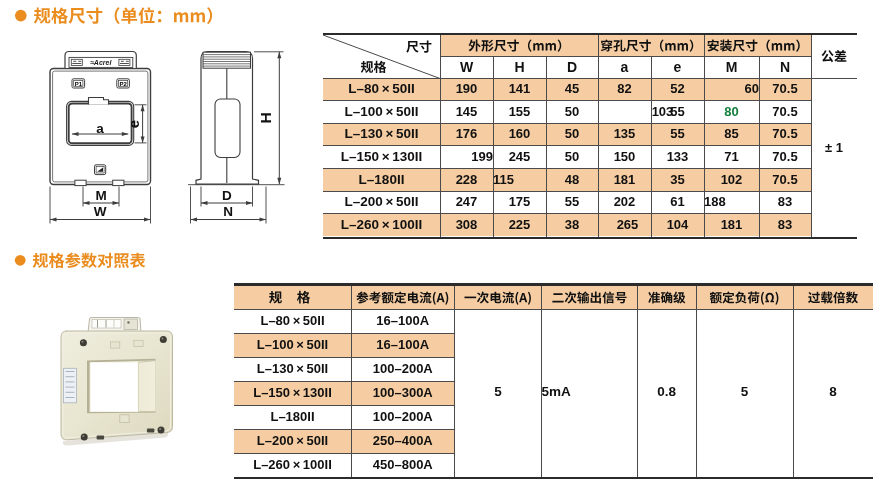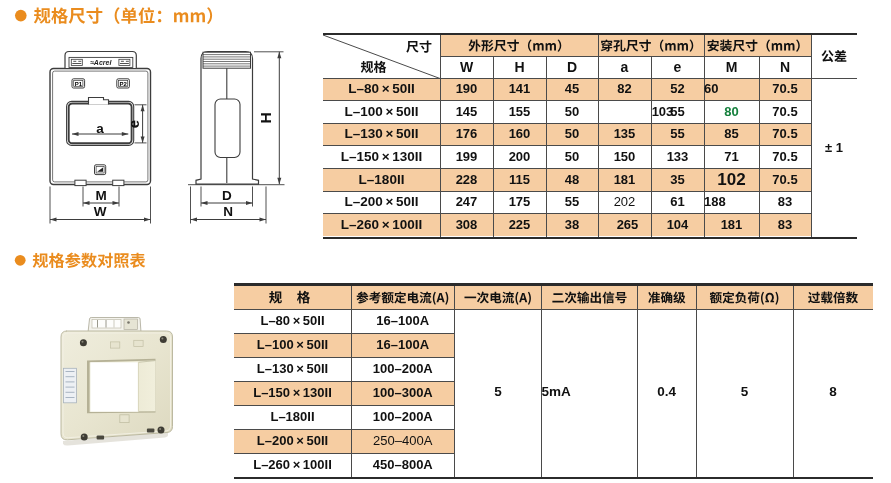--- a/index.html
+++ b/index.html
@@ -236,21 +236,21 @@
 <div style="position:absolute;text-align:center;font-weight:bold;color:#111;left:759px;top:56.5px;width:52px;height:21.5px;line-height:21.5px;font-size:14px;">N</div>
 </div>
 
 <div>
 <div style="position:absolute;text-align:center;font-weight:bold;color:#111;left:323px;top:78px;width:117px;height:22.599999999999994px;line-height:22.599999999999994px;font-size:13.5px;">L–80 × 50II</div>
 <div style="position:absolute;text-align:center;font-weight:bold;color:#111;left:440px;top:78px;width:53px;height:22.599999999999994px;line-height:22.599999999999994px;font-size:13px;">190</div>
 <div style="position:absolute;text-align:center;font-weight:bold;color:#111;left:493px;top:78px;width:53px;height:22.599999999999994px;line-height:22.599999999999994px;font-size:13px;">141</div>
 <div style="position:absolute;text-align:center;font-weight:bold;color:#111;left:546px;top:78px;width:52px;height:22.599999999999994px;line-height:22.599999999999994px;font-size:13px;">45</div>
 <div style="position:absolute;text-align:center;font-weight:bold;color:#111;left:598px;top:78px;width:53px;height:22.599999999999994px;line-height:22.599999999999994px;font-size:13px;">82</div>
 <div style="position:absolute;text-align:center;font-weight:bold;color:#111;left:651px;top:78px;width:53px;height:22.599999999999994px;line-height:22.599999999999994px;font-size:13px;">52</div>
-<div style="position:absolute;text-align:left;font-weight:bold;color:#111;left:704px;top:78px;width:55px;height:22.599999999999994px;line-height:22.599999999999994px;font-size:13px;">60</div>
+<div style="position:absolute;text-align:right;font-weight:bold;color:#111;left:704px;top:78px;width:55px;height:22.599999999999994px;line-height:22.599999999999994px;font-size:13px;">60</div>
 <div style="position:absolute;text-align:center;font-weight:bold;color:#111;left:759px;top:78px;width:52px;height:22.599999999999994px;line-height:22.599999999999994px;font-size:13px;">70.5</div>
 </div>
 
 <div>
 <div style="position:absolute;text-align:center;font-weight:bold;color:#111;left:323px;top:100.6px;width:117px;height:22.700000000000003px;line-height:22.700000000000003px;font-size:13.5px;">L–100 × 50II</div>
 <div style="position:absolute;text-align:center;font-weight:bold;color:#111;left:440px;top:100.6px;width:53px;height:22.700000000000003px;line-height:22.700000000000003px;font-size:13px;">145</div>
 <div style="position:absolute;text-align:center;font-weight:bold;color:#111;left:493px;top:100.6px;width:53px;height:22.700000000000003px;line-height:22.700000000000003px;font-size:13px;">155</div>
 <div style="position:absolute;text-align:center;font-weight:bold;color:#111;left:546px;top:100.6px;width:52px;height:22.700000000000003px;line-height:22.700000000000003px;font-size:13px;">50</div>
 <div style="position:absolute;text-align:center;font-weight:bold;color:#111;left:598px;top:100.6px;width:53px;height:30px;line-height:22.700000000000003px;font-size:13px;margin-left:38px;">103</div>
 <div style="position:absolute;text-align:center;font-weight:bold;color:#111;left:651px;top:100.6px;width:53px;height:22.700000000000003px;line-height:22.700000000000003px;font-size:13px;">55</div>
@@ -264,46 +264,46 @@
 <div style="position:absolute;text-align:center;font-weight:bold;color:#111;left:493px;top:123.3px;width:53px;height:22.60000000000001px;line-height:22.60000000000001px;font-size:13px;">160</div>
 <div style="position:absolute;text-align:center;font-weight:bold;color:#111;left:546px;top:123.3px;width:52px;height:22.60000000000001px;line-height:22.60000000000001px;font-size:13px;">50</div>
 <div style="position:absolute;text-align:center;font-weight:bold;color:#111;left:598px;top:123.3px;width:53px;height:22.60000000000001px;line-height:22.60000000000001px;font-size:13px;">135</div>
 <div style="position:absolute;text-align:center;font-weight:bold;color:#111;left:651px;top:123.3px;width:53px;height:22.60000000000001px;line-height:22.60000000000001px;font-size:13px;">55</div>
 <div style="position:absolute;text-align:center;font-weight:bold;color:#111;left:704px;top:123.3px;width:55px;height:22.60000000000001px;line-height:22.60000000000001px;font-size:13px;">85</div>
 <div style="position:absolute;text-align:center;font-weight:bold;color:#111;left:759px;top:123.3px;width:52px;height:22.60000000000001px;line-height:22.60000000000001px;font-size:13px;">70.5</div>
 </div>
 
 <div>
 <div style="position:absolute;text-align:center;font-weight:bold;color:#111;left:323px;top:145.9px;width:117px;height:22.69999999999999px;line-height:22.69999999999999px;font-size:13.5px;">L–150 × 130II</div>
-<div style="position:absolute;text-align:center;font-weight:bold;color:#111;left:440px;top:145.9px;width:53px;height:22.69999999999999px;line-height:22.69999999999999px;font-size:13px;">199</div>
-<div style="position:absolute;text-align:center;font-weight:bold;color:#111;left:493px;top:145.9px;width:53px;height:22.69999999999999px;line-height:22.69999999999999px;font-size:13px;">200</div>
+<div style="position:absolute;text-align:right;font-weight:bold;color:#111;left:440px;top:145.9px;width:53px;height:22.69999999999999px;line-height:22.69999999999999px;font-size:13px;">199</div>
+<div style="position:absolute;text-align:center;font-weight:bold;color:#111;left:493px;top:145.9px;width:53px;height:22.69999999999999px;line-height:22.69999999999999px;font-size:13px;">245</div>
 <div style="position:absolute;text-align:center;font-weight:bold;color:#111;left:546px;top:145.9px;width:52px;height:22.69999999999999px;line-height:22.69999999999999px;font-size:13px;">50</div>
 <div style="position:absolute;text-align:center;font-weight:bold;color:#111;left:598px;top:145.9px;width:53px;height:22.69999999999999px;line-height:22.69999999999999px;font-size:13px;">150</div>
 <div style="position:absolute;text-align:center;font-weight:bold;color:#111;left:651px;top:145.9px;width:53px;height:22.69999999999999px;line-height:22.69999999999999px;font-size:13px;">133</div>
 <div style="position:absolute;text-align:center;font-weight:bold;color:#111;left:704px;top:145.9px;width:55px;height:22.69999999999999px;line-height:22.69999999999999px;font-size:13px;">71</div>
 <div style="position:absolute;text-align:center;font-weight:bold;color:#111;left:759px;top:145.9px;width:52px;height:22.69999999999999px;line-height:22.69999999999999px;font-size:13px;">70.5</div>
 </div>
 
 <div>
 <div style="position:absolute;text-align:center;font-weight:bold;color:#111;left:323px;top:168.6px;width:117px;height:22.599999999999994px;line-height:22.599999999999994px;font-size:13.5px;">L–180II</div>
 <div style="position:absolute;text-align:center;font-weight:bold;color:#111;left:440px;top:168.6px;width:53px;height:22.599999999999994px;line-height:22.599999999999994px;font-size:13px;">228</div>
-<div style="position:absolute;text-align:center;font-weight:bold;color:#111;left:493px;top:168.6px;width:53px;height:22.599999999999994px;line-height:22.599999999999994px;font-size:13px;">115</div>
+<div style="position:absolute;font-weight:bold;color:#111;left:493px;top:168.6px;width:53px;height:22.599999999999994px;line-height:22.599999999999994px;font-size:13px;">115</div>
 <div style="position:absolute;text-align:center;font-weight:bold;color:#111;left:546px;top:168.6px;width:52px;height:22.599999999999994px;line-height:22.599999999999994px;font-size:13px;">48</div>
 <div style="position:absolute;text-align:center;font-weight:bold;color:#111;left:598px;top:168.6px;width:53px;height:22.599999999999994px;line-height:22.599999999999994px;font-size:13px;">181</div>
 <div style="position:absolute;text-align:center;font-weight:bold;color:#111;left:651px;top:168.6px;width:53px;height:22.599999999999994px;line-height:22.599999999999994px;font-size:13px;">35</div>
-<div style="position:absolute;text-align:center;font-weight:bold;color:#111;left:704px;top:168.6px;width:55px;height:18px;line-height:22.599999999999994px;font-size:17px;">102</div>
+<div style="position:absolute;text-align:center;font-weight:bold;color:#111;left:704px;top:168.6px;width:55px;height:18px;line-height:22.599999999999994px;font-size:13px;">102</div>
 <div style="position:absolute;text-align:center;font-weight:bold;color:#111;left:759px;top:168.6px;width:52px;height:22.599999999999994px;line-height:22.599999999999994px;font-size:13px;">70.5</div>
 </div>
 
 <div>
 <div style="position:absolute;text-align:center;font-weight:bold;color:#111;left:323px;top:191.2px;width:117px;height:22.700000000000017px;line-height:22.700000000000017px;font-size:13.5px;">L–200 × 50II</div>
 <div style="position:absolute;text-align:center;font-weight:bold;color:#111;left:440px;top:191.2px;width:53px;height:22.700000000000017px;line-height:22.700000000000017px;font-size:13px;">247</div>
 <div style="position:absolute;text-align:center;font-weight:bold;color:#111;left:493px;top:191.2px;width:53px;height:22.700000000000017px;line-height:22.700000000000017px;font-size:13px;">175</div>
 <div style="position:absolute;text-align:center;font-weight:bold;color:#111;left:546px;top:191.2px;width:52px;height:22.700000000000017px;line-height:22.700000000000017px;font-size:13px;">55</div>
-<div style="position:absolute;text-align:center;font-weight:normal;color:#111;left:598px;top:191.2px;width:53px;height:22.700000000000017px;line-height:22.700000000000017px;font-size:13px;">202</div>
+<div style="position:absolute;text-align:center;font-weight:bold;color:#111;left:598px;top:191.2px;width:53px;height:22.700000000000017px;line-height:22.700000000000017px;font-size:13px;">202</div>
 <div style="position:absolute;text-align:center;font-weight:bold;color:#111;left:651px;top:191.2px;width:53px;height:22.700000000000017px;line-height:22.700000000000017px;font-size:13px;">61</div>
 <div style="position:absolute;text-align:left;font-weight:bold;color:#111;left:704px;top:191.2px;width:55px;height:22.700000000000017px;line-height:22.700000000000017px;font-size:13px;">188</div>
 <div style="position:absolute;text-align:center;font-weight:bold;color:#111;left:759px;top:191.2px;width:52px;height:22.700000000000017px;line-height:22.700000000000017px;font-size:13px;">83</div>
 </div>
 
 <div>
 <div style="position:absolute;text-align:center;font-weight:bold;color:#111;left:323px;top:213.9px;width:117px;height:22.599999999999994px;line-height:22.599999999999994px;font-size:13.5px;">L–260 × 100II</div>
 <div style="position:absolute;text-align:center;font-weight:bold;color:#111;left:440px;top:213.9px;width:53px;height:22.599999999999994px;line-height:22.599999999999994px;font-size:13px;">308</div>
 <div style="position:absolute;text-align:center;font-weight:bold;color:#111;left:493px;top:213.9px;width:53px;height:22.599999999999994px;line-height:22.599999999999994px;font-size:13px;">225</div>
 <div style="position:absolute;text-align:center;font-weight:bold;color:#111;left:546px;top:213.9px;width:52px;height:22.599999999999994px;line-height:22.599999999999994px;font-size:13px;">38</div>
@@ -504,27 +504,27 @@
 <div style="position:absolute;text-align:center;font-weight:bold;color:#111;left:351px;top:381px;width:103.5px;height:24px;line-height:24px;font-size:13px;">100–300A</div>
 </div>
 
 <div>
 <div style="position:absolute;text-align:center;font-weight:bold;color:#111;left:234px;top:405px;width:117px;height:24px;line-height:24px;font-size:13px;">L–180II</div>
 <div style="position:absolute;text-align:center;font-weight:bold;color:#111;left:351px;top:405px;width:103.5px;height:24px;line-height:24px;font-size:13px;">100–200A</div>
 </div>
 
 <div>
 <div style="position:absolute;text-align:center;font-weight:bold;color:#111;left:234px;top:429px;width:117px;height:24px;line-height:24px;font-size:13px;">L–200 × 50II</div>
-<div style="position:absolute;text-align:center;font-weight:normal;color:#111;left:351px;top:429px;width:103.5px;height:24px;line-height:24px;font-size:13px;">250–400A</div>
+<div style="position:absolute;text-align:center;font-weight:bold;color:#111;left:351px;top:429px;width:103.5px;height:24px;line-height:24px;font-size:13px;">250–400A</div>
 </div>
 
 <div>
 <div style="position:absolute;text-align:center;font-weight:bold;color:#111;left:234px;top:453px;width:117px;height:23.80000000000001px;line-height:23.80000000000001px;font-size:13px;">L–260 × 100II</div>
 <div style="position:absolute;text-align:center;font-weight:bold;color:#111;left:351px;top:453px;width:103.5px;height:23.80000000000001px;line-height:23.80000000000001px;font-size:13px;">450–800A</div>
 </div>
 
 <div>
 <div style="position:absolute;text-align:center;font-weight:bold;color:#111;left:454.5px;top:384px;width:87.0px;height:16px;line-height:16px;font-size:13.5px;">5</div>
 <div style="position:absolute;text-align:left;font-weight:bold;color:#111;left:541.5px;top:384px;width:96.0px;height:16px;line-height:16px;font-size:13.5px;">5mA</div>
-<div style="position:absolute;text-align:center;font-weight:bold;color:#111;left:637.5px;top:384px;width:58.5px;height:16px;line-height:16px;font-size:13.5px;">0.4</div>
+<div style="position:absolute;text-align:center;font-weight:bold;color:#111;left:637.5px;top:384px;width:58.5px;height:16px;line-height:16px;font-size:13.5px;">0.8</div>
 <div style="position:absolute;text-align:center;font-weight:bold;color:#111;left:696px;top:384px;width:97px;height:16px;line-height:16px;font-size:13.5px;">5</div>
 <div style="position:absolute;text-align:center;font-weight:bold;color:#111;left:793px;top:384px;width:80px;height:16px;line-height:16px;font-size:13.5px;">8</div>
 </div>
 </div>
 </body></html>

